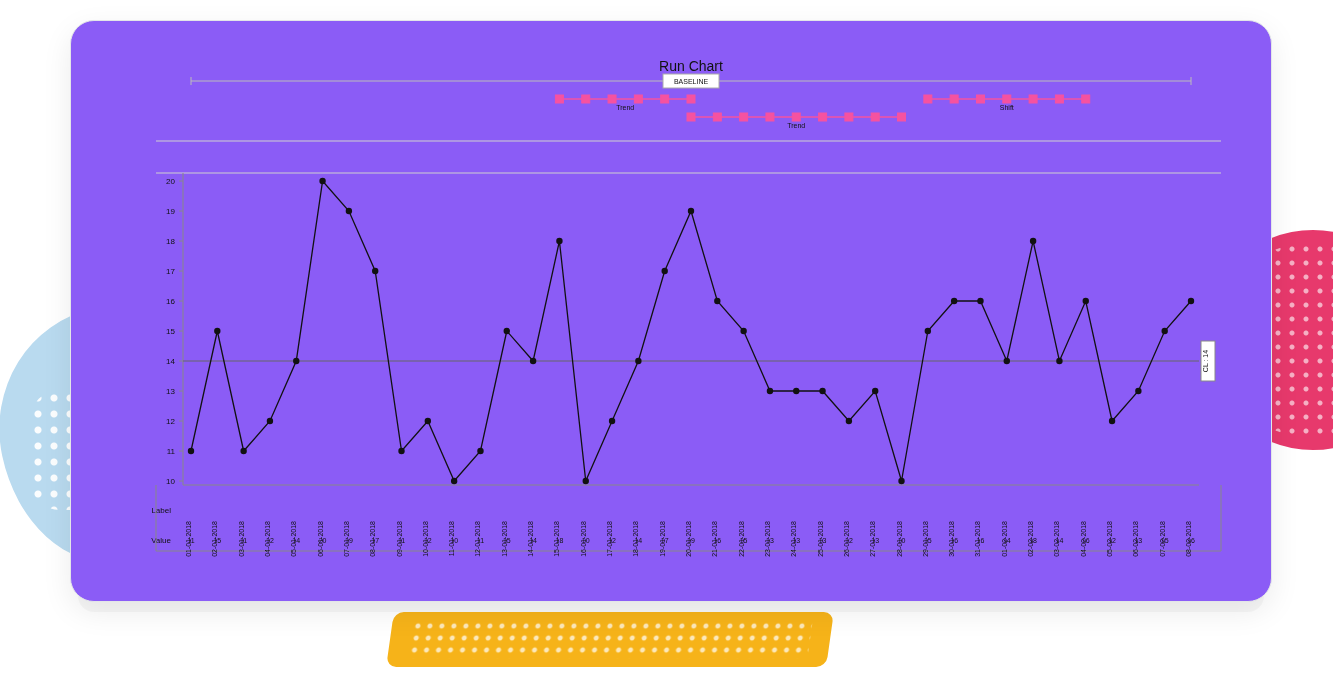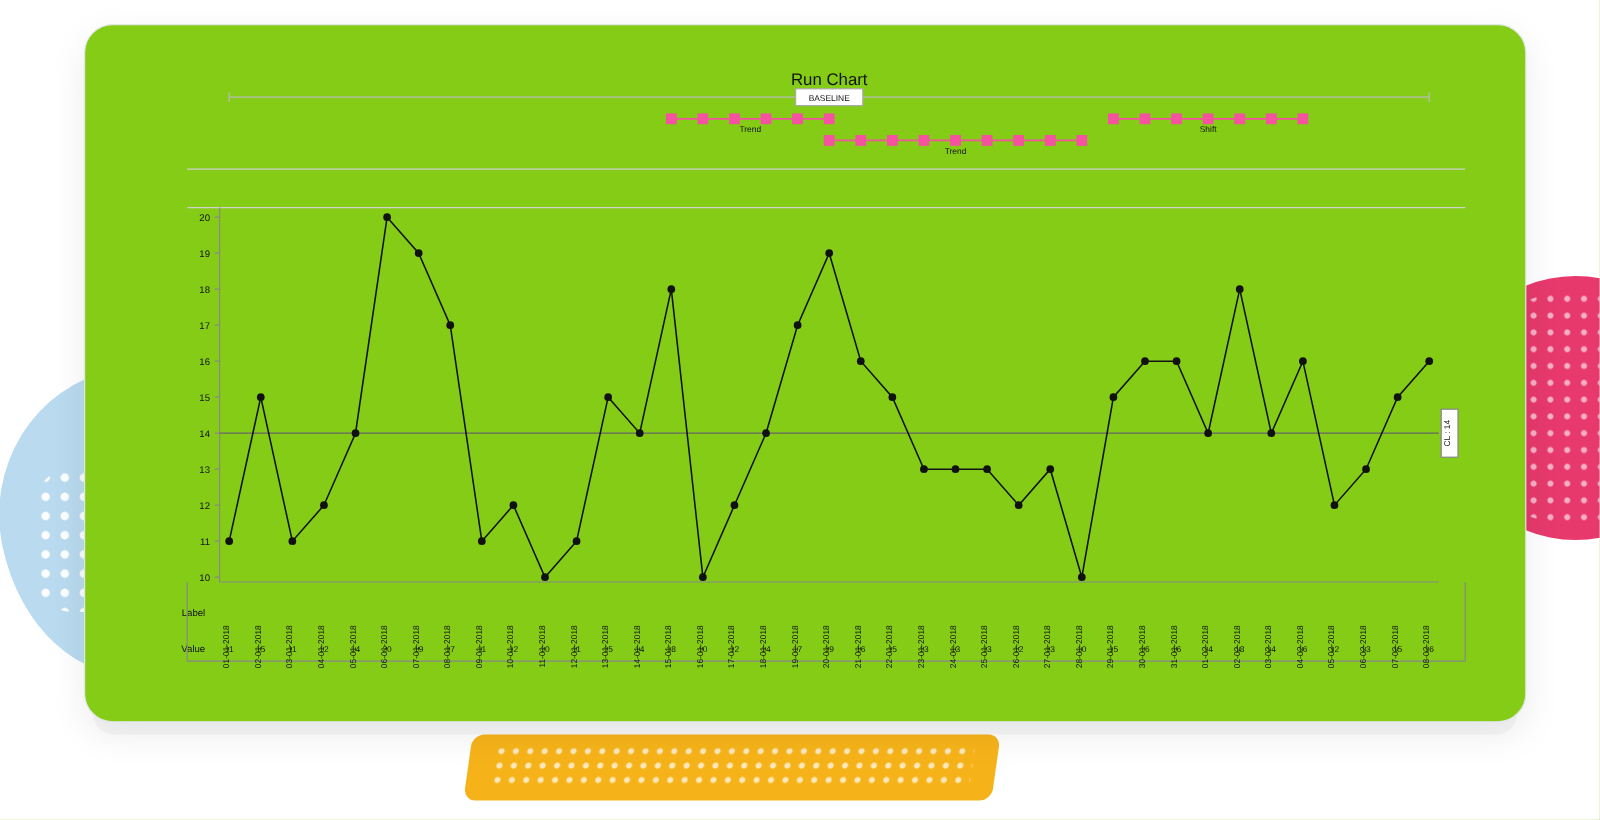--- a/index.html
+++ b/index.html
@@ -10,21 +10,21 @@
     radial-gradient(circle at 30% 30%, #E7396C 0 100%);
   }
   .blob-pink::after{content:"";position:absolute;inset:12px;border-radius:50%;background:
     radial-gradient(circle, rgba(255,255,255,.6) 2px, transparent 3px) 0 0/14px 14px;}
   .blob-yellow{position:absolute;left:390px;top:612px;width:440px;height:55px;transform:skewX(-8deg);background:#F6B319;border-radius:10px;}
   .blob-yellow::after{content:"";position:absolute;inset:8px 20px;;background:
     radial-gradient(circle, rgba(255,255,255,.7) 2px, transparent 3px) 0 0/12px 12px;}
   .dots-white{position:absolute;left:30px;top:390px;width:170px;height:120px;background:
     radial-gradient(circle, rgba(255,255,255,.95) 3px, transparent 4px) 0 0/16px 16px;border-radius:30px;mix-blend-mode:normal;}
   
-  .device{position:absolute;left:70px;top:20px;width:1200px;height:580px;background:#84cc16;border:1px solid #E3E6E8;border-radius:24px;box-shadow:0 10px 30px rgba(0,0,0,.08), 0 18px 0 -8px rgba(0,0,0,.03);}
+  .device{position:absolute;left:70px;top:20px;width:1200px;height:580px;background:#8b5cf6;border:1px solid #E3E6E8;border-radius:24px;box-shadow:0 10px 30px rgba(0,0,0,.08), 0 18px 0 -8px rgba(0,0,0,.03);}
   .inner{position:absolute;inset:30px 40px 30px 60px;}
   .chart-wrap{position:relative;width:100%;height:100%;}
   svg{display:block;}
   .title{font-size:14px;fill:#111;text-anchor:middle;}
   .tiny{font-size:7px;fill:#111;}
   .ylabel{font-size:8px;fill:#111;text-anchor:end;}
   .rowlbl{font-size:8px;fill:#111;text-anchor:end;}
   .xlab{font-size:7px;fill:#111;text-anchor:end;}
   .pink{stroke:#F552A0;fill:#F552A0;}
   .axis{stroke:#888;stroke-width:1;}

